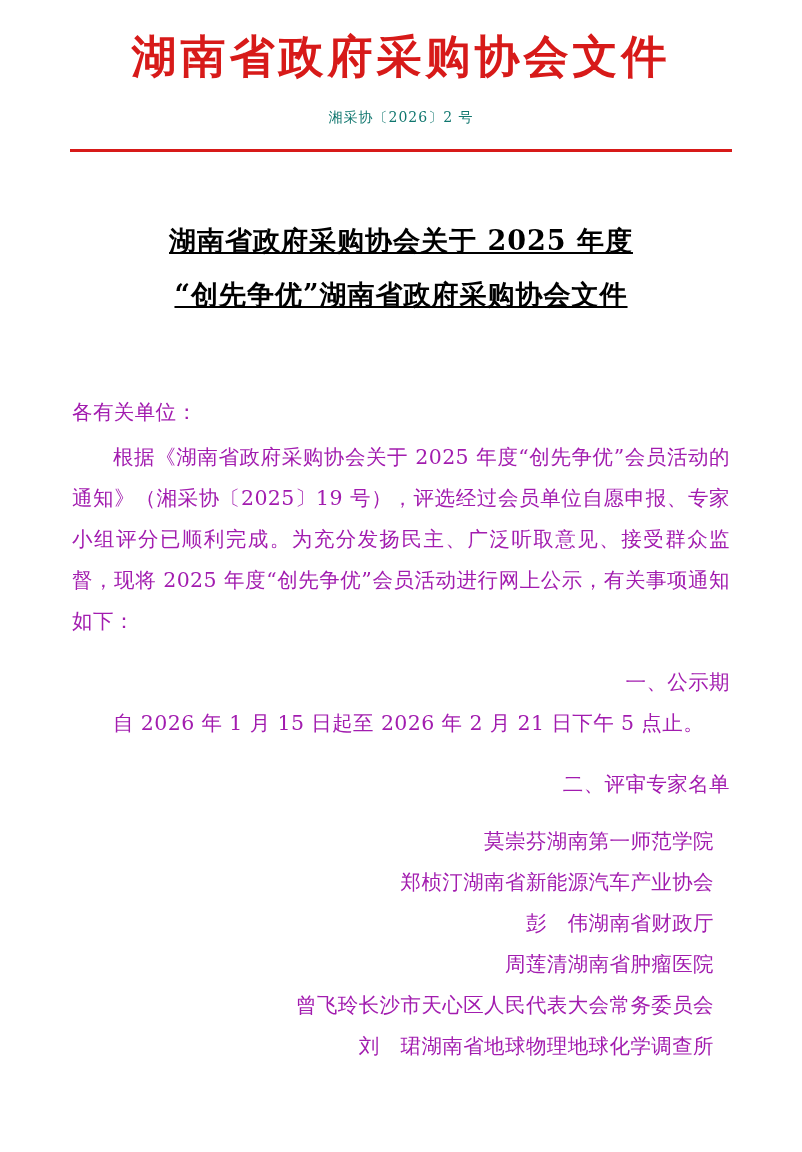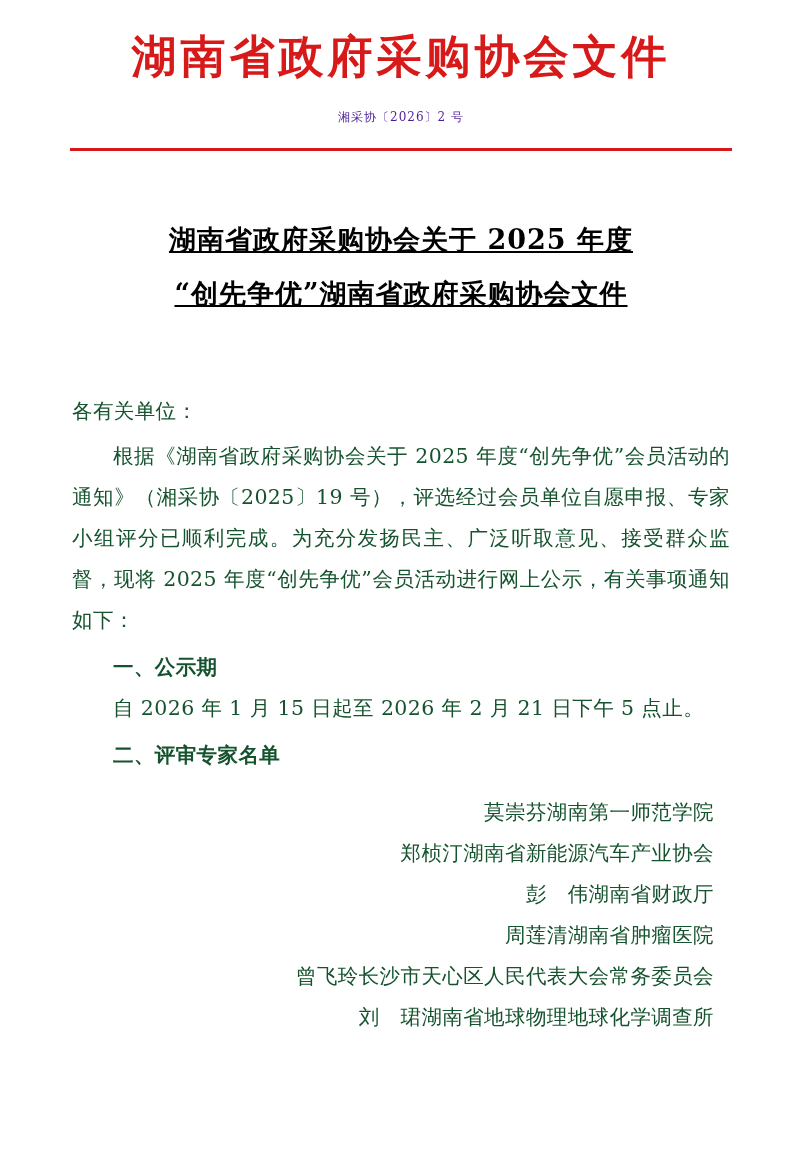--- a/index.html
+++ b/index.html
@@ -34,22 +34,22 @@
     font-weight: bold;
     color: #d71a19;
     font-size: 45px;
     letter-spacing: 4px;
     line-height: 1.18;
     white-space: nowrap;
   }
   .doc-number {
     margin-top: 26px;
     font-family: "DejaVu Serif", "Liberation Serif", serif;
-    font-size: 12px;
-    color: #4c1d95;
+    font-size: 14px;
+    color: #0f766e;
     letter-spacing: 1px;
   }
   .red-rule {
     margin-top: 22px;
     margin-left: -2px;
     margin-right: -2px;
     height: 3px;
     background: #d71a19;
   }
 
@@ -68,36 +68,37 @@
   .doc-title .line {
     display: block;
   }
 
   
   .body-block {
     margin-top: 70px;
     font-family: "DejaVu Serif", "Liberation Serif", serif;
     font-size: 20.5px;
     line-height: 2.0;
-    color: #14532d;
+    color: #a21caf;
     letter-spacing: 0.4px;
   }
   .salutation {
     margin: 0 0 4px 0;
   }
   .para {
     margin: 0;
     text-indent: 2em;
     text-align: justify;
     text-justify: inter-ideograph;
   }
   .section-heading {
-    margin: 6px 0 0 0;
+    margin: 20px 0 0 0;
     text-indent: 2em;
-    font-weight: bold;
+    font-weight: normal;
+    text-align: right;
   }
   .section-text {
     margin: 0;
     text-indent: 2em;
   }
 
   
   .expert-list {
     margin: 16px;
     padding: 0;

